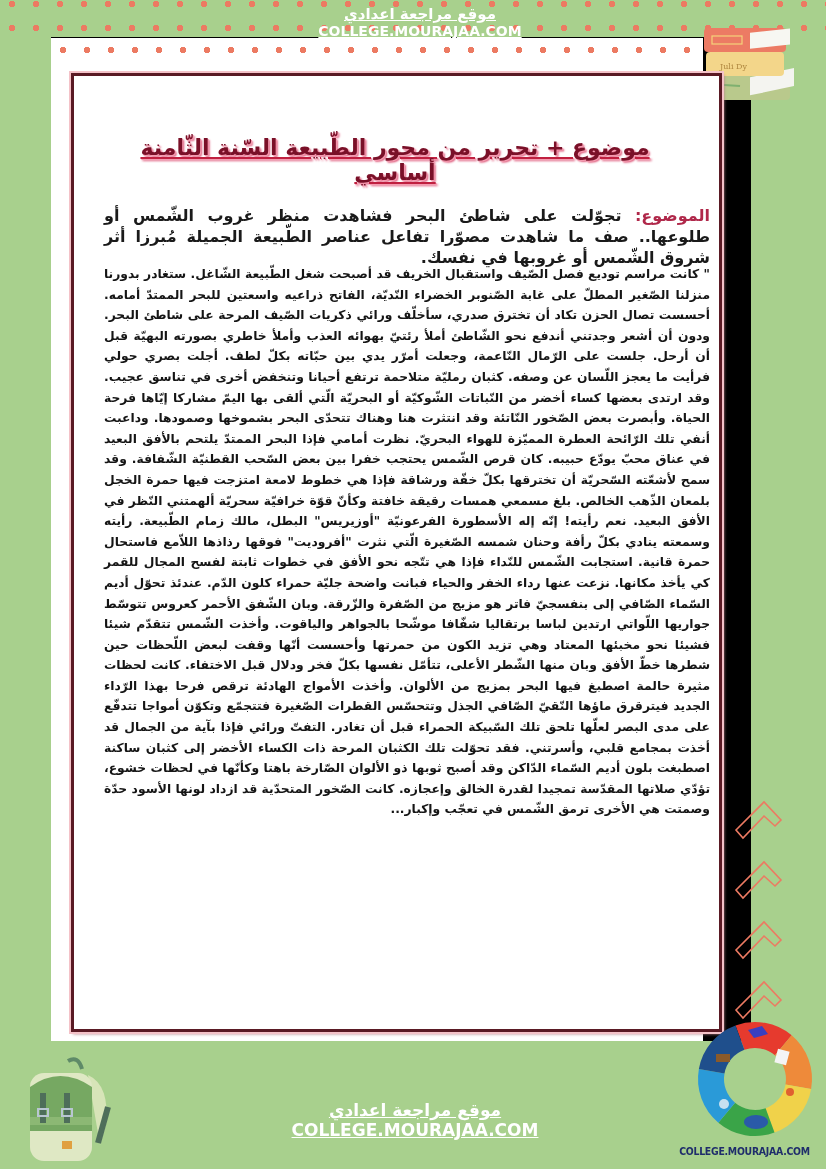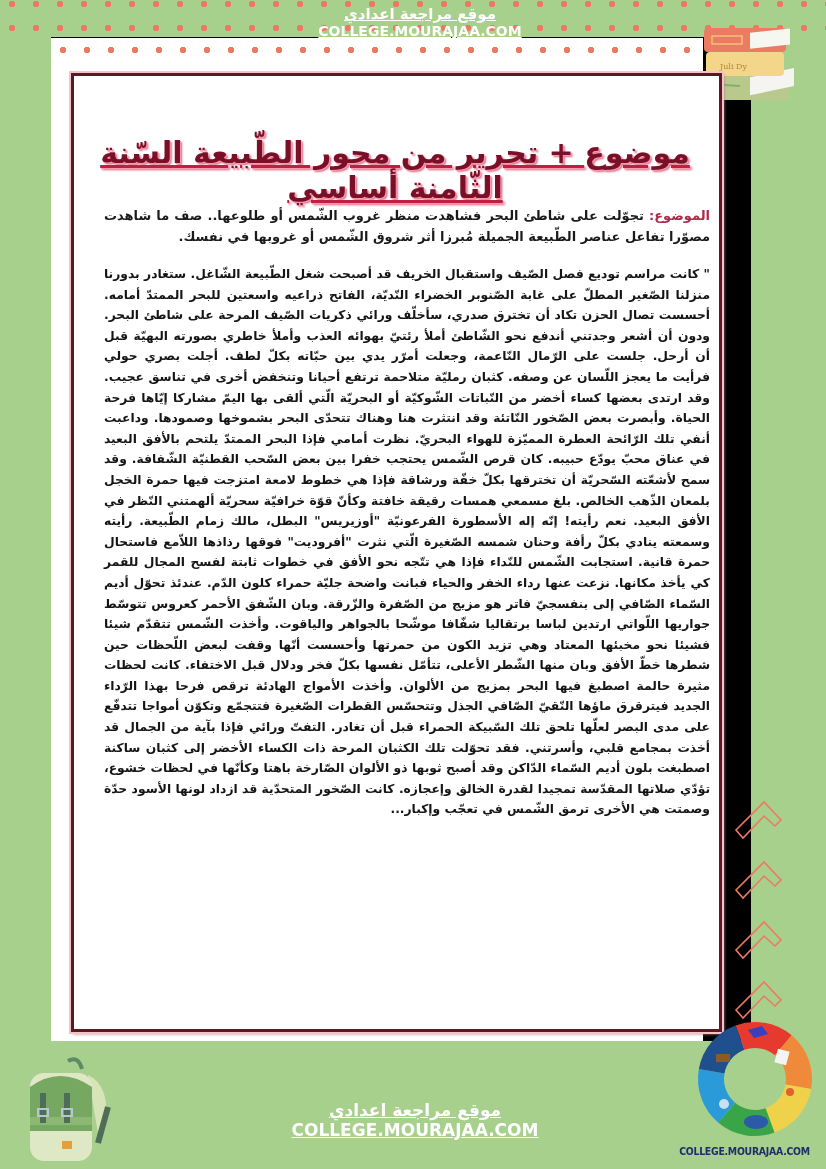--- a/index.html
+++ b/index.html
@@ -37,28 +37,28 @@
   .site-foot .en { font-size: 17px; font-weight: bold; text-decoration: underline; }
 
   .frame {
     position: absolute; left: 71px; top: 73px; width: 645px; height: 953px;
     border: 3px solid #5a1a24;
     box-shadow: 0 0 0 2px #f4c2c8, 2px 2px 3px #b98088;
     background: #fff;
   }
   .doc-title {
     position: absolute; left: 100px; top: 135px; width: 590px; text-align: center;
-    direction: rtl; font-size: 30px; font-weight: bold; color: #7a1028;
+    direction: rtl; font-size: 22px; font-weight: bold; color: #7a1028;
     text-decoration: underline; text-decoration-color: #c02040;
     text-shadow: 1px 1px 0 #f59bb0, 2px 2px 2px #e06080;
     font-family: "DejaVu Sans", sans-serif;
   }
   .prompt {
     position: absolute; left: 104px; top: 205px; width: 606px;
-    direction: rtl; text-align: justify; font-size: 13px; font-weight: bold;
+    direction: rtl; text-align: justify; font-size: 16px; font-weight: bold;
     line-height: 21px; color: #1a1a1a;
   }
   .prompt .label { color: #b0284a; }
   .essay {
     position: absolute; left: 104px; top: 264px; width: 606px;
     direction: rtl; text-align: justify; text-align-last: right;
     font-size: 12.3px; font-weight: bold; line-height: 20.6px; color: #151515;
   }
 
   

